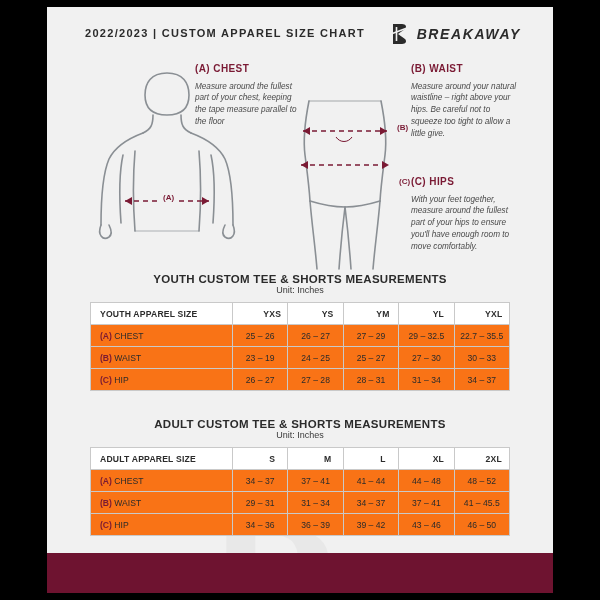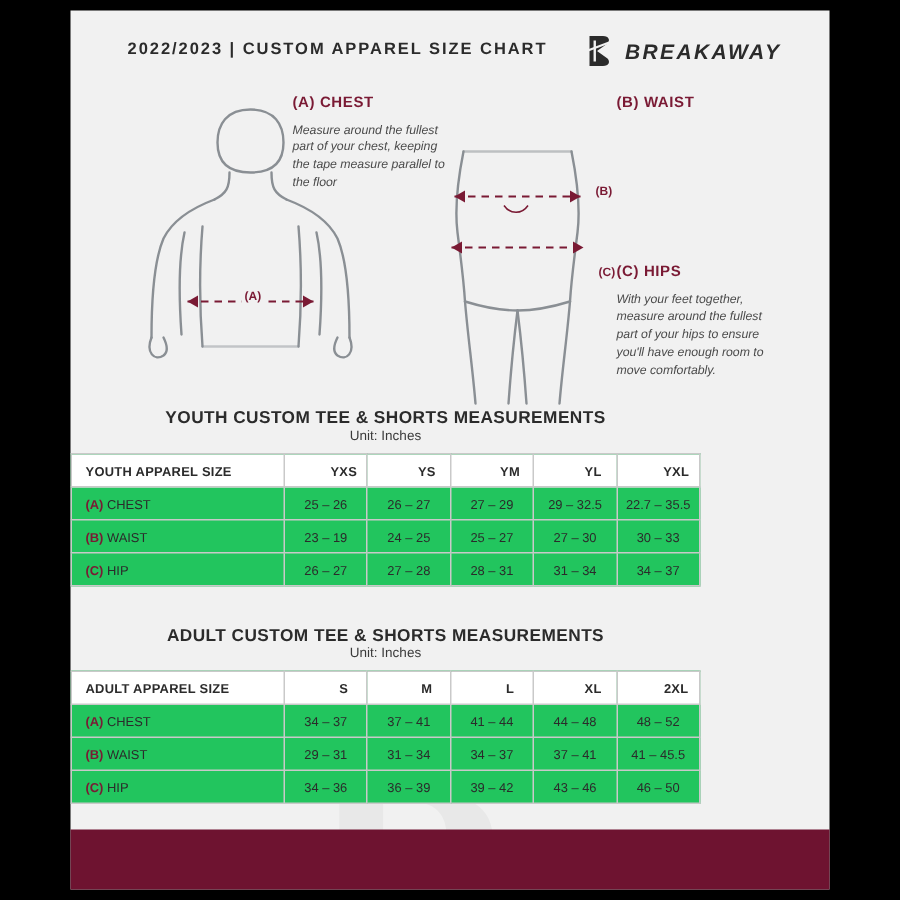--- a/index.html
+++ b/index.html
@@ -117,40 +117,40 @@
   .tag {
     position: absolute;
     font-size: 8px;
     font-weight: bold;
     color: #7a1a34;
     background: #f1f1f1;
     padding: 0 2px;
   }
 
   
-  .tbl-section { position: absolute; width: 420px; }
+  .tbl-section { position: absolute; width: 506px; }
   .tbl-title {
     text-align: center;
     font-size: 11.5px;
     font-weight: bold;
     letter-spacing: 0.3px;
     color: #2b2b2b;
   }
   .tbl-sub {
     text-align: center;
     font-size: 9px;
     color: #3a3a3a;
     margin-top: 0;
     margin-bottom: 7px;
   }
   table {
     border-collapse: collapse;
     width: 420px;
     margin: 0 auto;
-    background: #22c55e;
+    background: #f97316;
     table-layout: fixed;
   }
   th, td {
     border: 1px solid #c9c9c9;
     font-size: 8.6px;
     color: #2b2b2b;
     height: 21px;
     text-align: center;
     padding: 0;
   }
@@ -259,20 +259,21 @@
           <span>CHEST</span>
         </div>
         <div>Measure around the fullest part of your chest, keeping the tape measure parallel to the floor</div>
       </div>
 
       <div class="ann" style="left:364px; top:7px; width:112px;">
         <div class="ann-title">
           <span class="lbl">(B)</span>
           <span>WAIST</span>
         </div>
+        <div>Measure around your natural waistline – right above your hips. Be careful not to squeeze too tight to allow a little give.</div>
       </div>
 
       <div class="ann" style="left:364px; top:120px; width:112px;">
         <div class="ann-title">
           <span class="lbl">(C)</span>
           <span>HIPS</span>
         </div>
         <div>With your feet together, measure around the fullest part of your hips to ensure you'll have enough room to move comfortably.</div>
       </div>
     </div>

